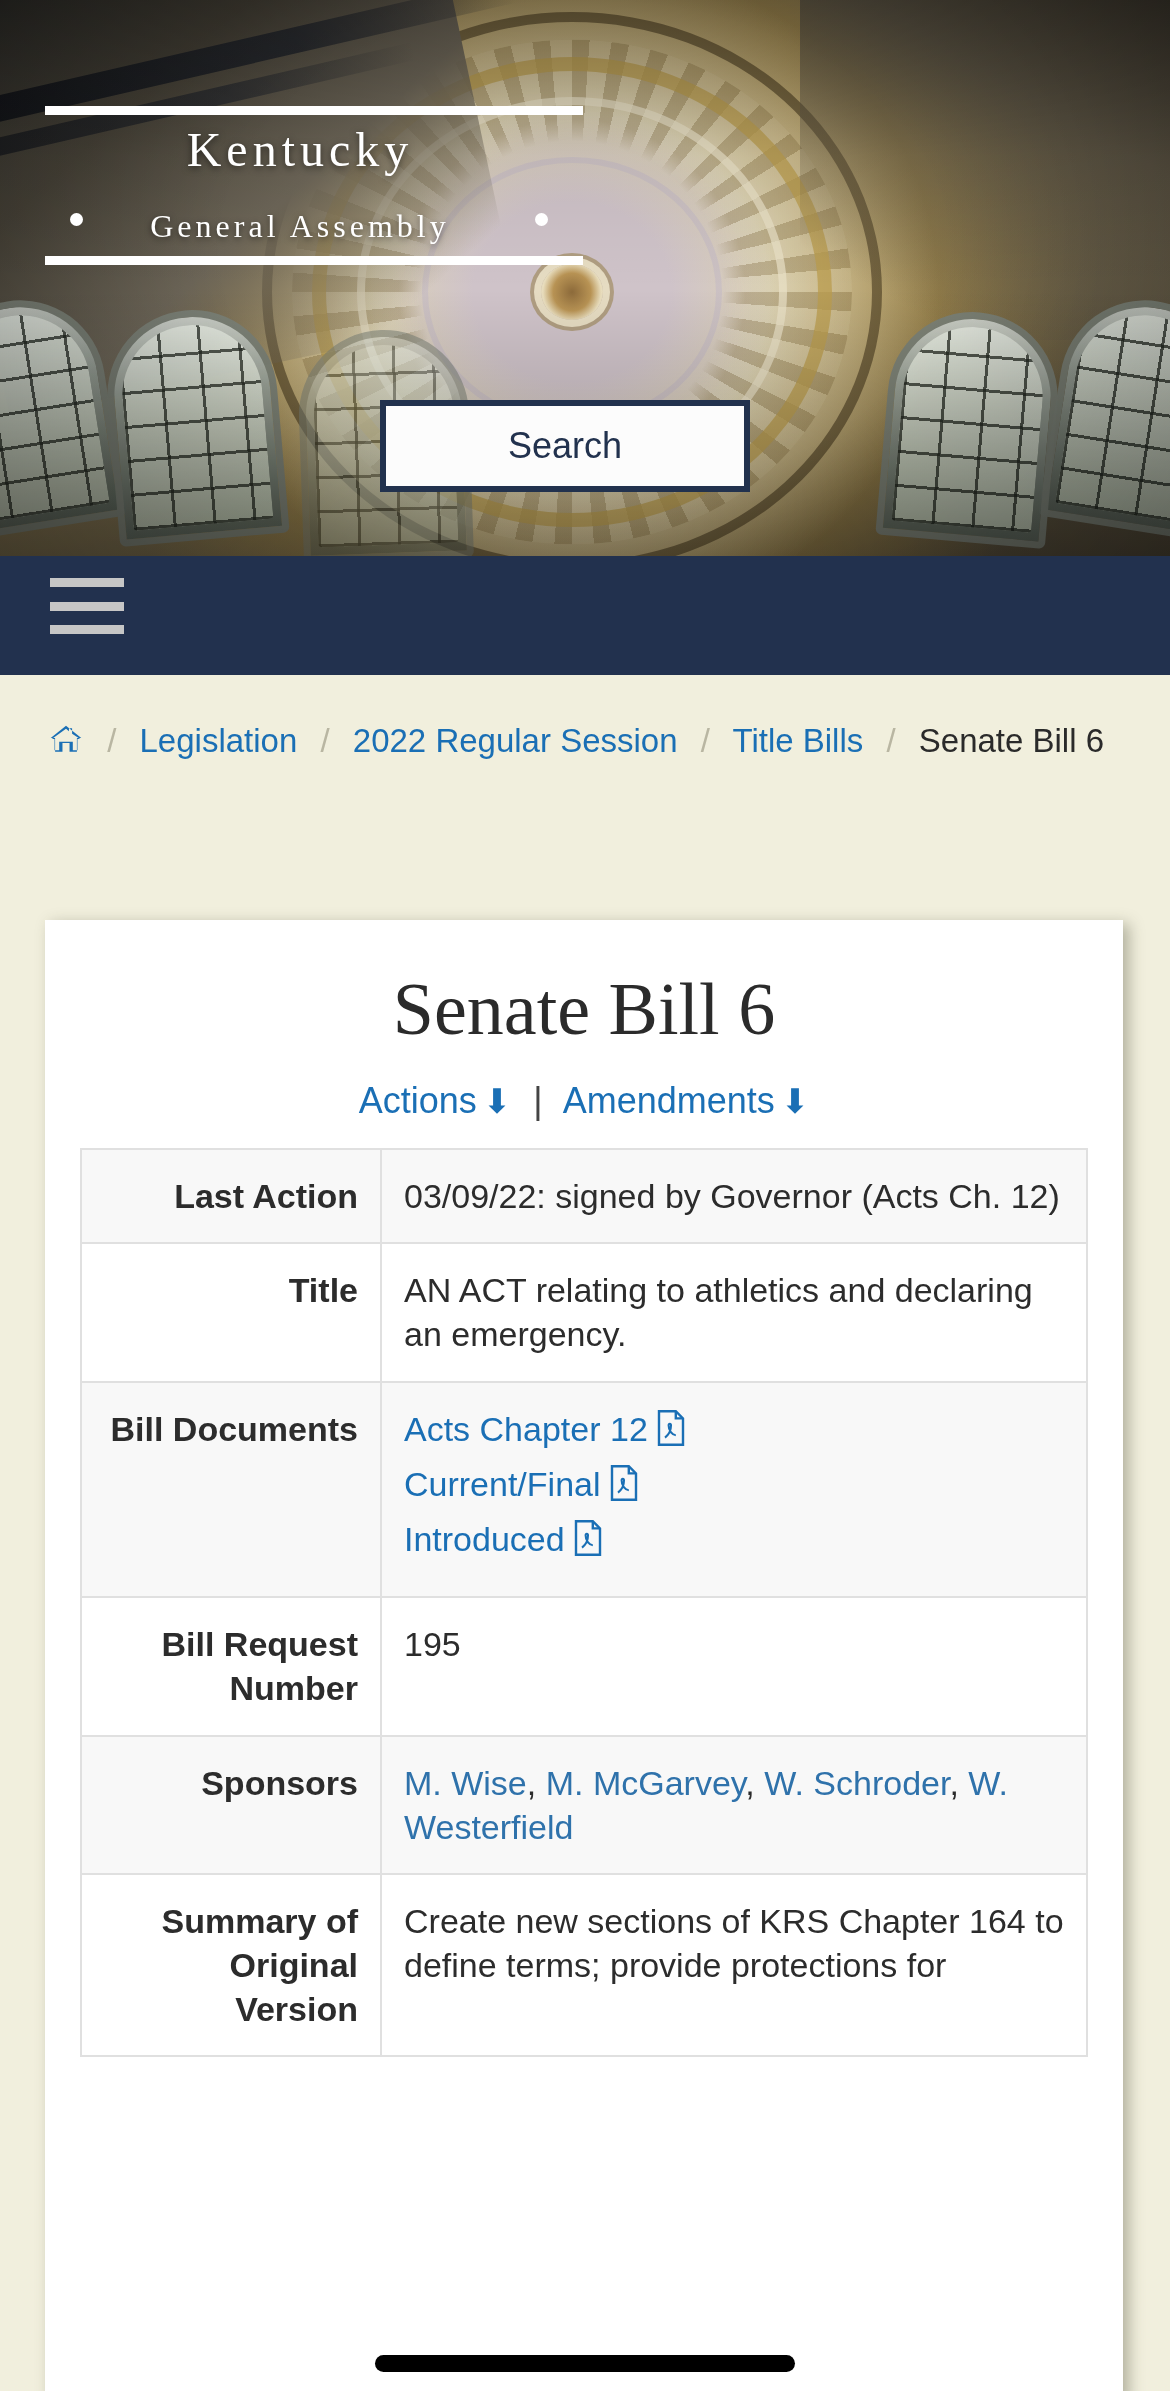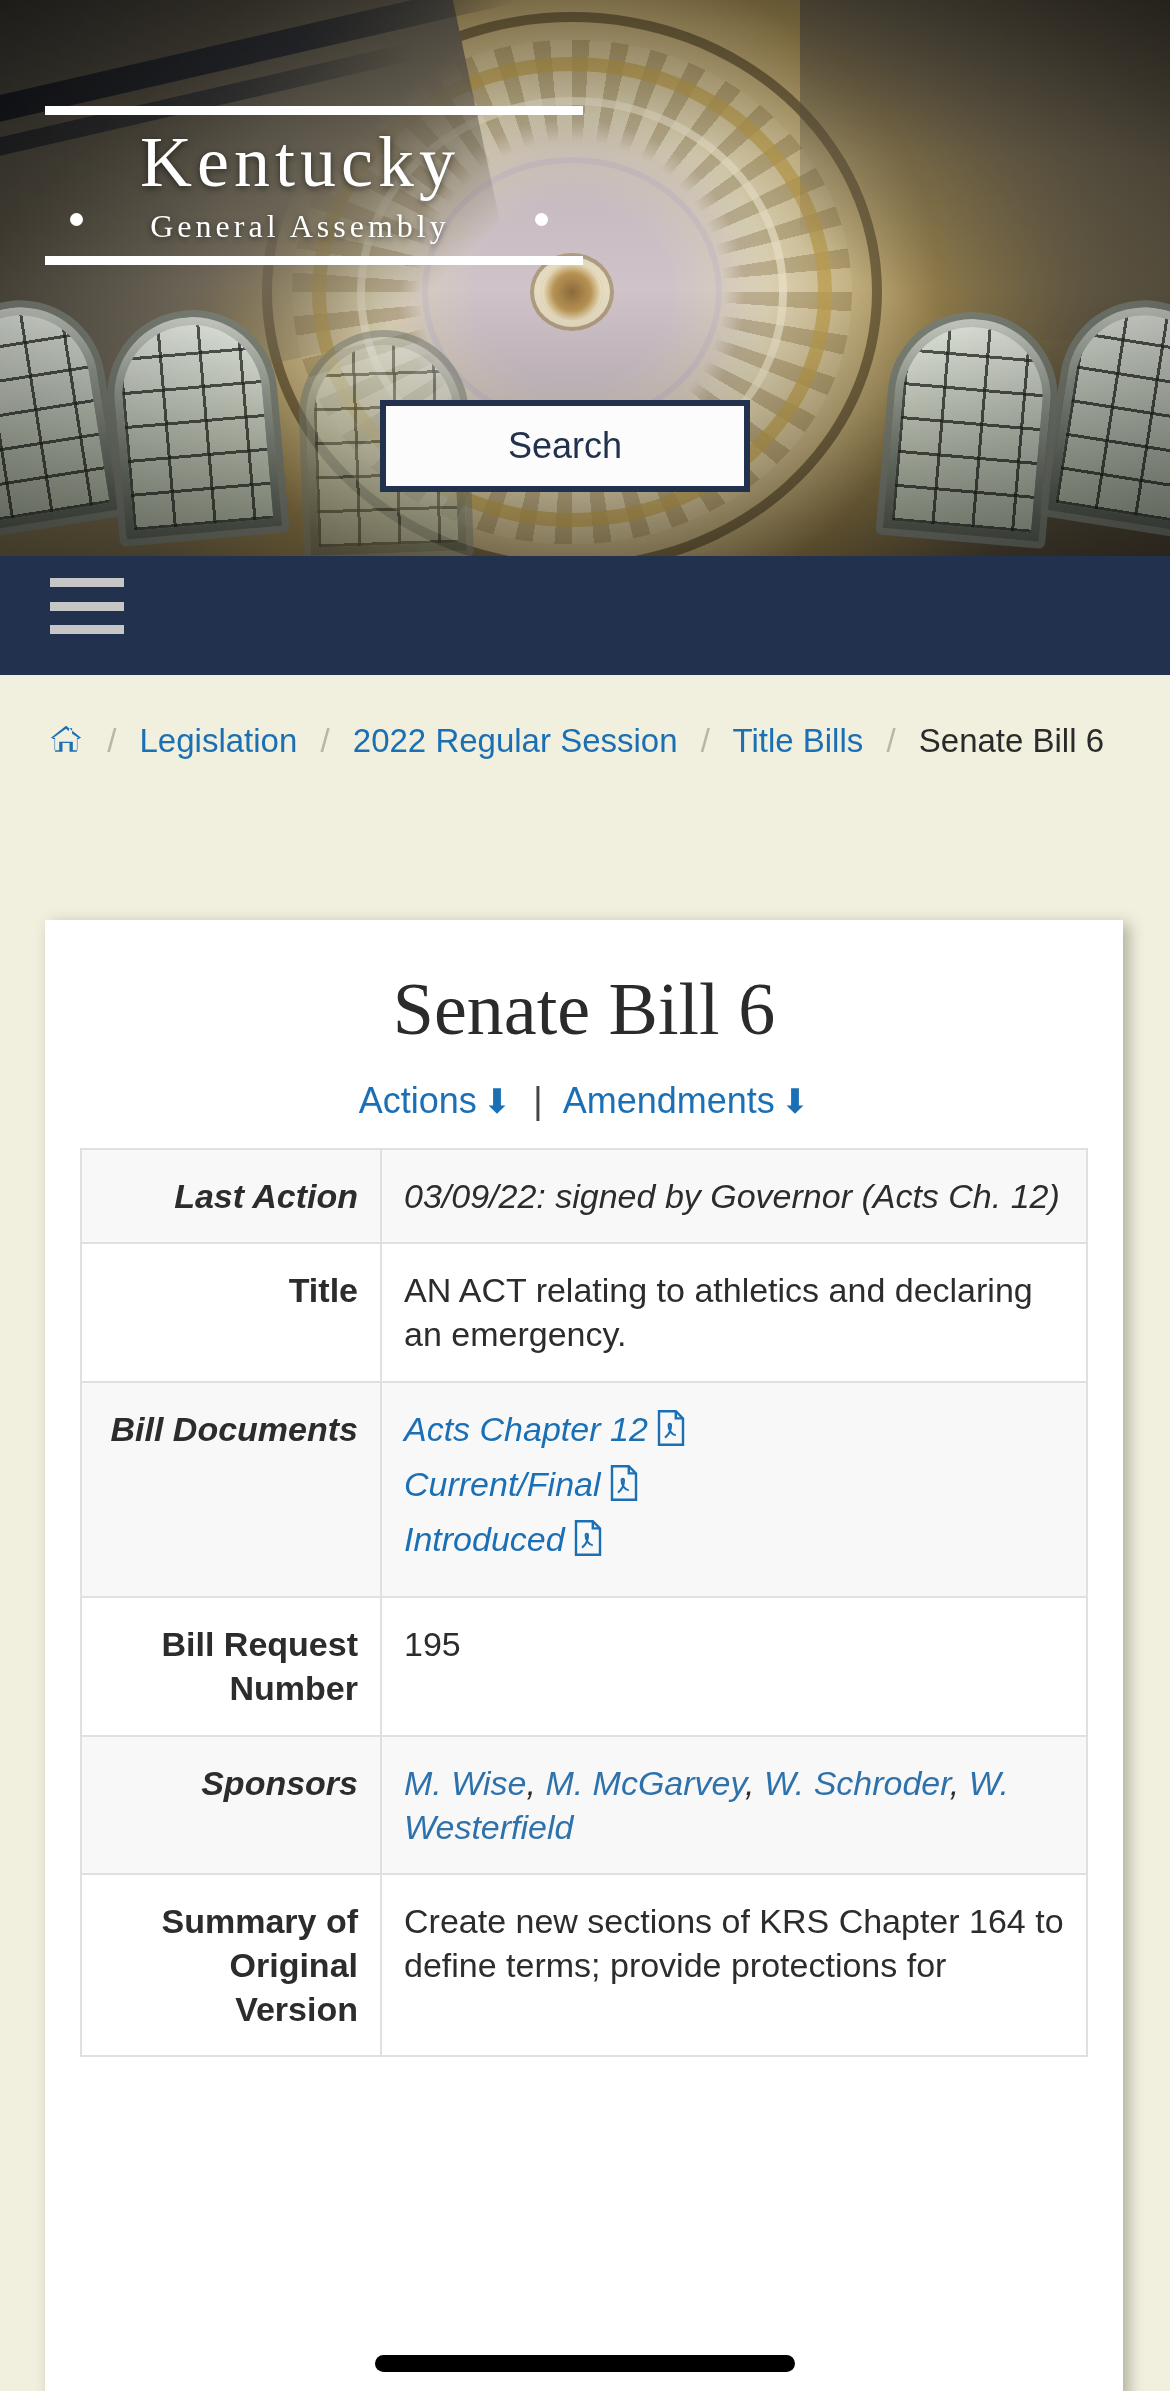--- a/index.html
+++ b/index.html
@@ -100,21 +100,21 @@
   .logo-bar{ position:absolute; background:#fff; }
   .logo-bar-top{ left:45px; top:16px; width:538px; height:9px; }
   .logo-bar-bottom{ left:45px; top:166px; width:538px; height:9px; }
   .logo-dot{ position:absolute; width:13px; height:13px; background:#fff; border-radius:50%; }
   .dot-left{ left:70px; top:123px; }
   .dot-right{ left:535px; top:123px; }
   .logo-kentucky{
     position:absolute; left:0; top:36px; width:600px;
     text-align:center;
     font-family:"Liberation Serif", serif;
-    font-size:72px; letter-spacing:5px; line-height:1;
+    font-size:48px; letter-spacing:5px; line-height:1;
     text-shadow:0 2px 7px rgba(0,0,0,.55);
   }
   .logo-ga{
     position:absolute; left:0; top:120px; width:600px;
     text-align:center;
     font-family:"Liberation Serif", serif;
     font-size:32px; letter-spacing:4px; line-height:1;
     text-shadow:0 2px 6px rgba(0,0,0,.55);
   }
 
@@ -190,21 +190,21 @@
     vertical-align:top;
     line-height:1.3;
     color:#2c2c2c;
   }
   td.lbl{
     width:300px;
     text-align:right;
     font-weight:bold;
     color:#1f1f1f;
   }
-  tr.odd td{ background:#f8f8f8;font-style:italic; }
+  tr.odd td{ background:#f8f8f8; }
   tr.even td{ background:#ffffff; }
   .doc-link{ color:#1a6fb5; text-decoration:none; display:block; margin-bottom:6px; }
   .sponsor-link{ color:#2f72ab; text-decoration:none; }
   .pdf-icon{ display:inline-block; vertical-align:-5px; margin-left:8px; }
 
   
   .home-indicator{
     position:absolute; left:375px; top:2355px;
     width:420px; height:17px;
     background:#000; border-radius:9px;

